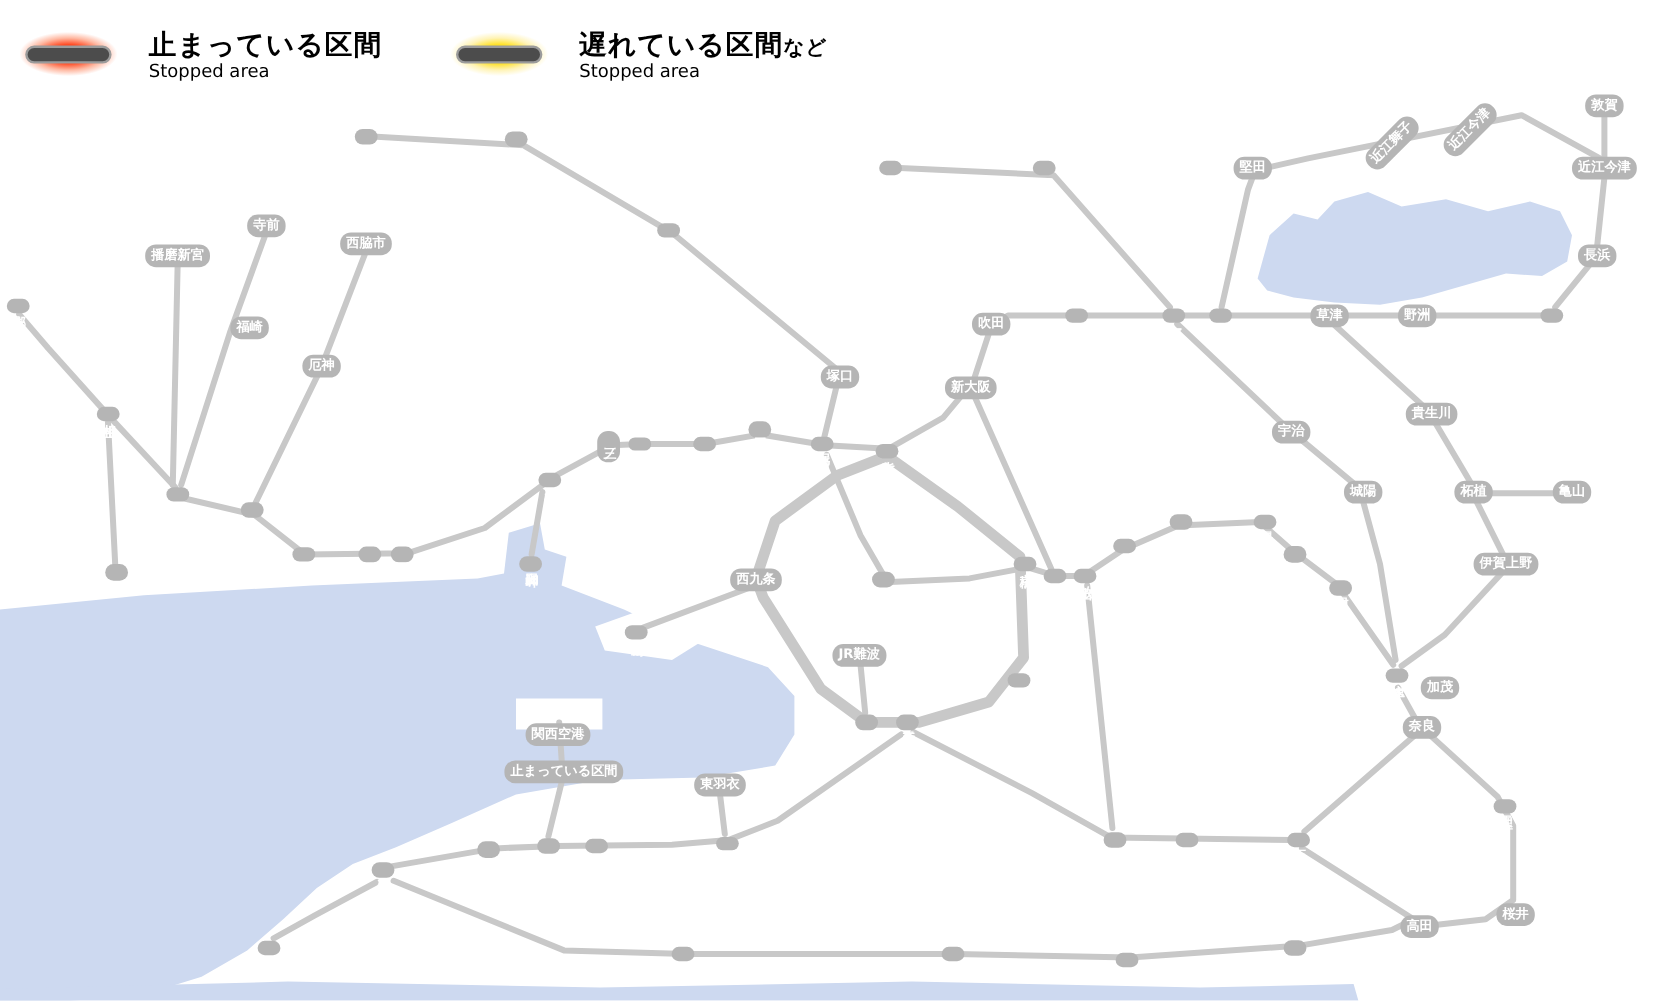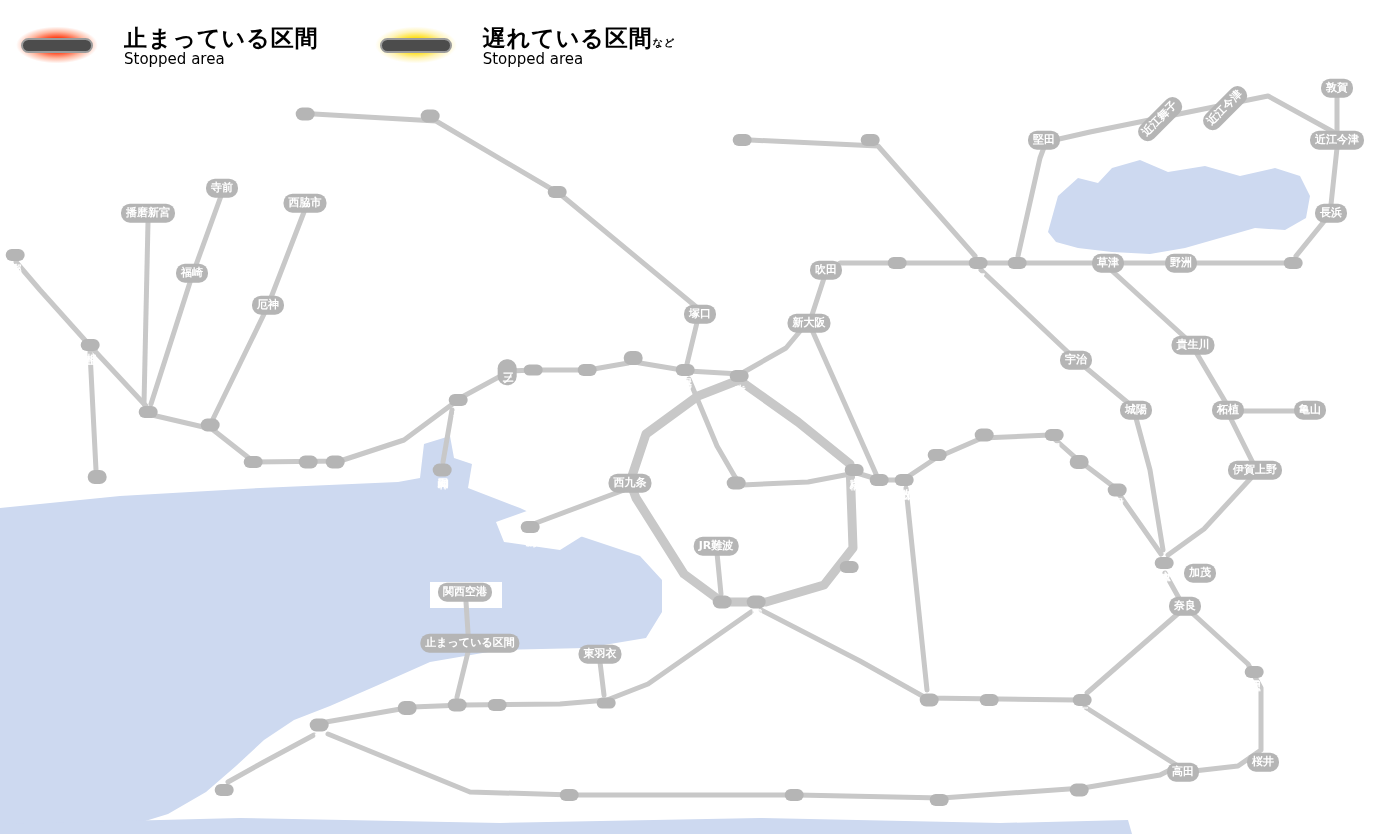--- a/index.html
+++ b/index.html
@@ -17,21 +17,21 @@
   .legend-item.delayed{margin-left:46px;}
   .glow{width:102px;height:46px;position:relative;flex:none;}
   .glow-red{background:radial-gradient(ellipse 50% 50% at 50% 50%, var(--stopped,#ff2000) 0%,
             rgba(255,45,0,0.9) 32%, rgba(255,100,50,0.45) 58%, rgba(255,255,255,0) 80%);}
   .glow-yellow{background:radial-gradient(ellipse 50% 50% at 50% 50%, var(--delayed,#ffd900) 0%,
             rgba(255,220,0,0.9) 32%, rgba(255,232,110,0.5) 58%, rgba(255,255,255,0) 80%);}
   .sample-bar{position:absolute;left:15px;top:16px;width:72px;height:15px;background:#4c4c4c;
             border:2px solid #9b9b9b;border-radius:8px;box-sizing:border-box;}
   .legend-text{padding-top:4px;}
   .legend-text .jp{font-size:23px;font-weight:bold;color:#000;line-height:1.05;letter-spacing:1px;}
-  .legend-text .jp .suffix{font-size:10px;font-weight:bold;}
+  .legend-text .jp .suffix{font-size:17px;font-weight:bold;}
   .legend-text .en{font-size:15px;color:#000;line-height:1.2;}
 </style>
 </head>
 <body>
 
 <div class="stage">
   <svg id="rail-svg" width="1400" height="834" viewBox="0 0 1400 834">
       <polygon points="0,508 120,496 260,488 398,482 420,478 424,444 450,436 454,458 472,464 468,488 520,508 580,536 640,556 662,580 662,612 646,638 586,648 500,650 430,662 376,686 330,706 294,720 264,740 236,766 206,792 168,814 116,830 58,834 0,834" fill="#cdd9f0"></polygon>
       <polygon points="636,472 656,490 560,550 504,542 496,522" fill="#ffffff"></polygon>
       <polygon points="430,582 502,582 502,608 430,608" fill="#ffffff"></polygon>
@@ -88,21 +88,21 @@
       <div class="station v" style="left: 897px; top: 263px;">高槻</div>
       <div class="station h" style="left: 826px; top: 270px;">吹田</div>
       <div class="station h" style="left: 809px; top: 323px;">新大阪</div>
       <div class="station h" style="left: 700px; top: 314px;">塚口</div>
       <div class="station v" style="left: 557px; top: 192px;">宝塚</div>
       <div class="station v" style="left: 430px; top: 116px;">新三田</div>
       <div class="station v" style="left: 305px; top: 114px;">篠山口</div>
       <div class="station h" style="left: 222px; top: 188px;">寺前</div>
       <div class="station h" style="left: 148px; top: 213px;">播磨新宮</div>
       <div class="station h" style="left: 305px; top: 203px;">西脇市</div>
-      <div class="station h" style="left: 192px; top: 273px;">福崎</div>
+      <div class="station h" style="left: 208px; top: 273px;">福崎</div>
       <div class="station h" style="left: 268px; top: 305px;">厄神</div>
       <div class="station v" style="left: 15px; top: 255px;">上郡</div>
       <div class="station v" style="left: 90px; top: 345px;">相生</div>
       <div class="station v" style="left: 148px; top: 412px;">姫路</div>
       <div class="station v" style="left: 97px; top: 477px;">播州赤穂</div>
       <div class="station v" style="left: 210px; top: 425px;">加古川</div>
       <div class="station v" style="left: 253px; top: 462px;">土山</div>
       <div class="station v" style="left: 308px; top: 462px;">大久保</div>
       <div class="station v" style="left: 335px; top: 462px;">西明石</div>
       <div class="station v" style="left: 458px; top: 400px;">神戸</div>
@@ -147,21 +147,21 @@
       <div class="station v" style="left: 939px; top: 800px;">五条</div>
       <div class="station v" style="left: 794px; top: 795px;">橋本</div>
       <div class="station v" style="left: 569px; top: 795px;">粉河</div>
       <div class="station v" style="left: 319px; top: 725px;">和歌山</div>
       <div class="station v" style="left: 224px; top: 790px;">御坊</div>
       <div class="station v" style="left: 407px; top: 708px;">和泉砂川</div>
       <div class="station v" style="left: 457px; top: 705px;">日根野</div>
       <div class="station v" style="left: 497px; top: 705px;">熊取</div>
       <div class="station v" style="left: 606px; top: 703px;">鳳</div>
       <div class="station h" style="left: 600px; top: 654px;">東羽衣</div>
-      <div class="station h" style="left: 465px; top: 592px;">関西空港</div>
+      <div class="station h" style="left: 465px; top: 612px;">関西空港</div>
       <div class="station h" style="left: 470px; top: 643px;">止まっている区間</div>
     </div>
 
   <div class="legend">
     <div class="legend-item">
       <div class="glow glow-red">
         <div class="sample-bar"></div>
       </div>
       <div class="legend-text">
         <div class="jp">

